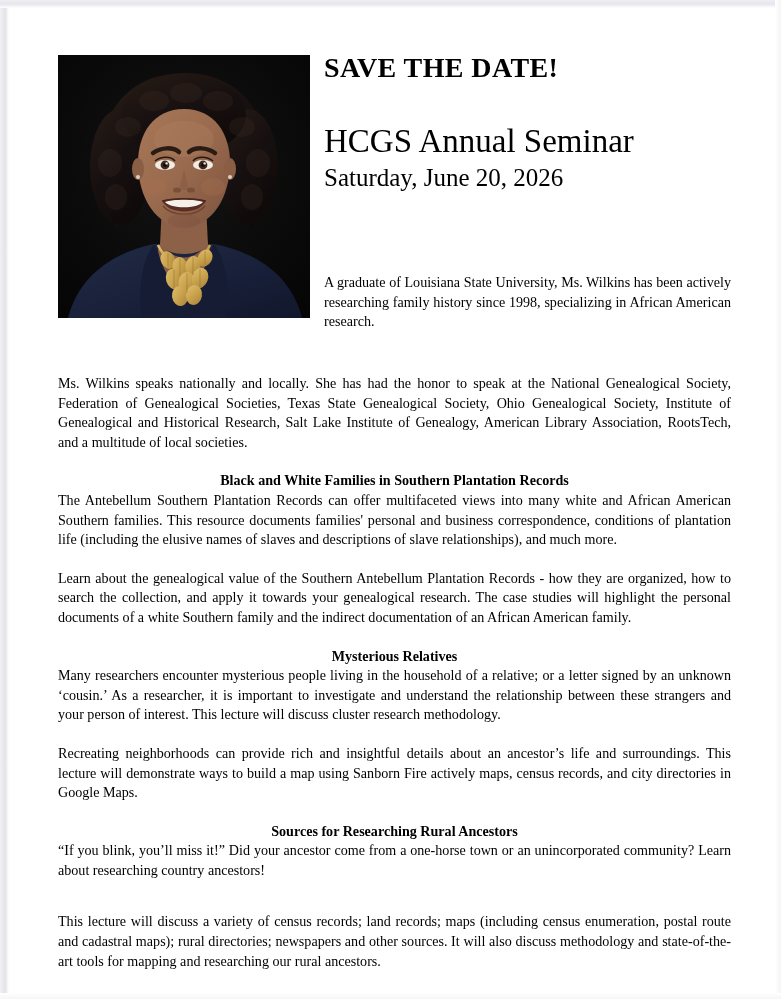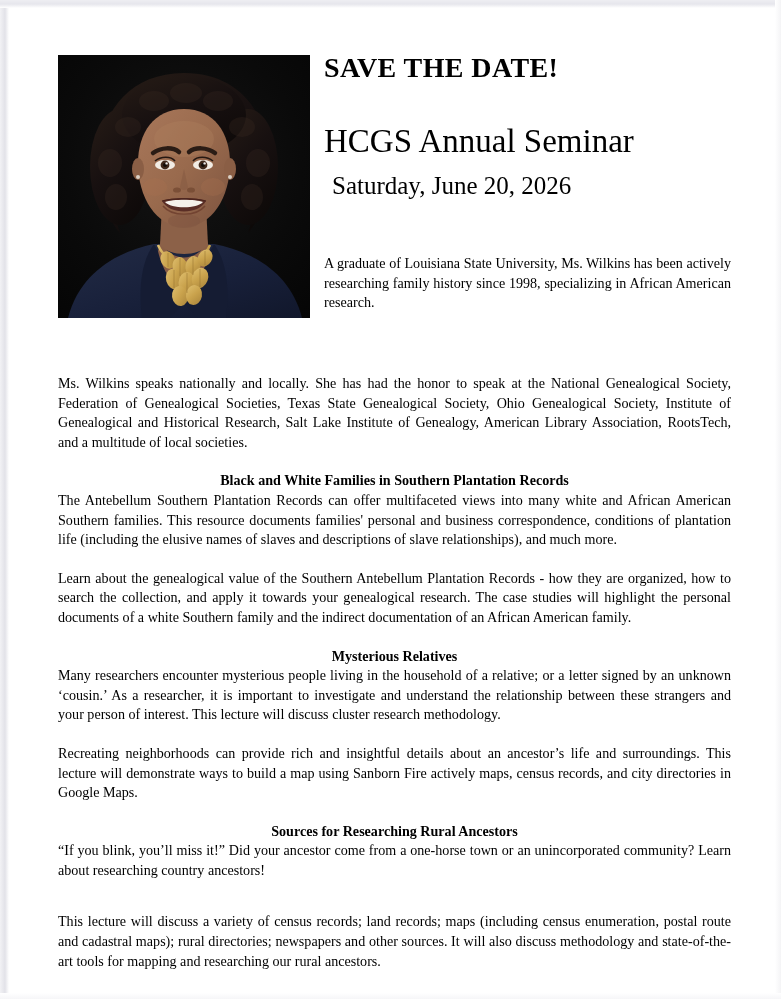--- a/index.html
+++ b/index.html
@@ -89,28 +89,28 @@
     margin: 0 0 36px 0;
   }
   .title-sub1 {
     font-size: 33px;
     line-height: 1.28;
     margin: 0;
   }
   .title-sub2 {
     font-size: 25px;
     line-height: 1.28;
-    margin: 8px;
+    margin: 0;
   }
 
   
   .bio-beside {
     position: absolute;
     left: 315px;
-    top: 246px;
+    top: 265px;
     width: 407px;
     font-size: 14.1px;
     line-height: 19.5px;
     text-align: justify;
     text-justify: inter-word;
   }
 
   
   .body-zone {
     position: absolute;

